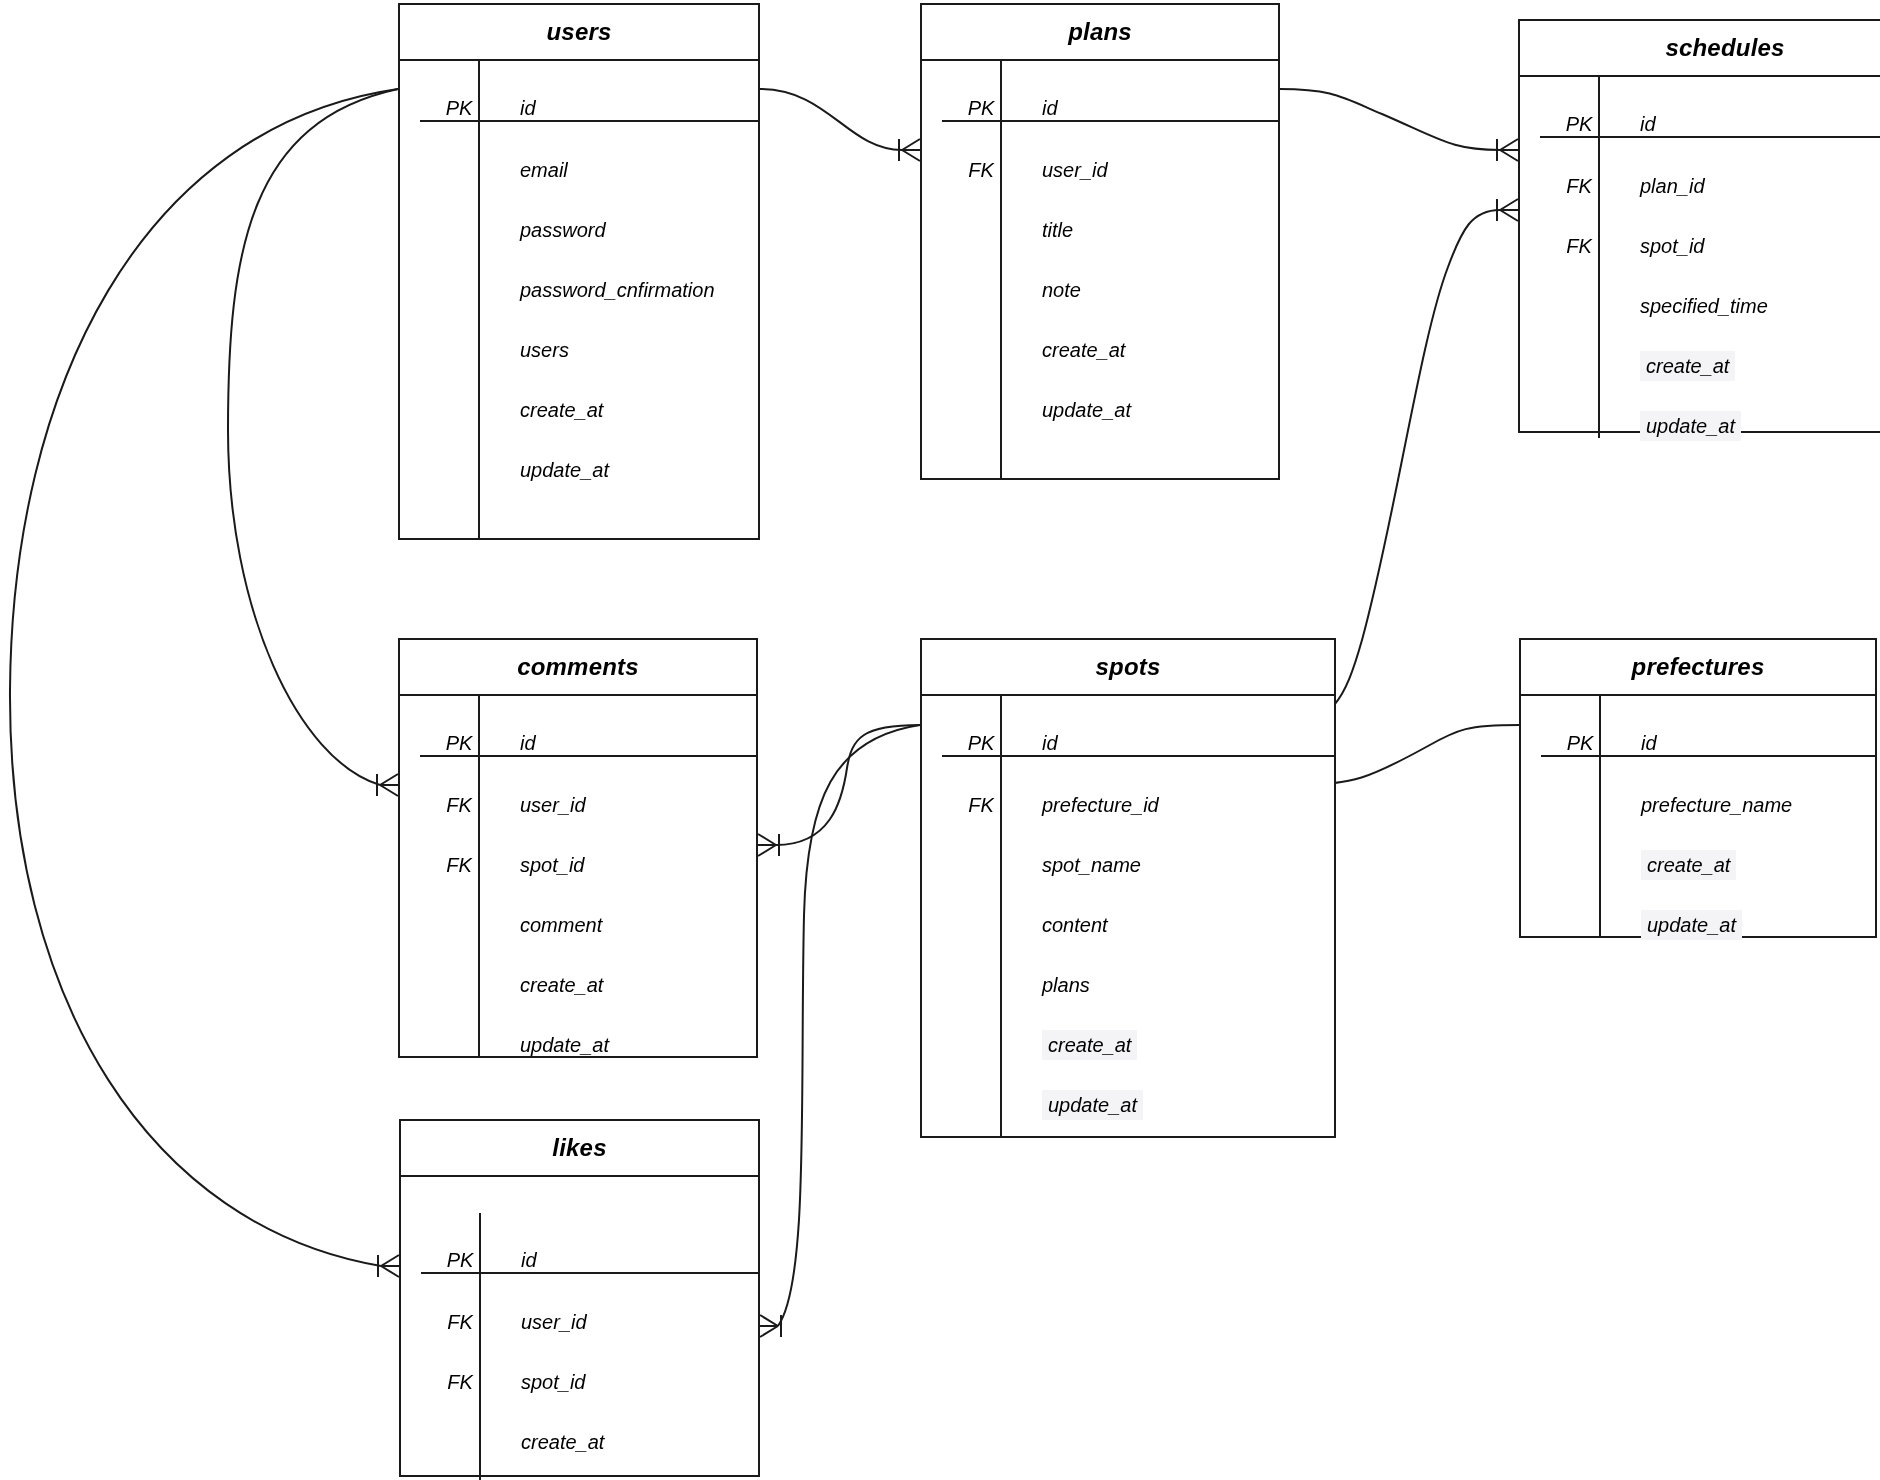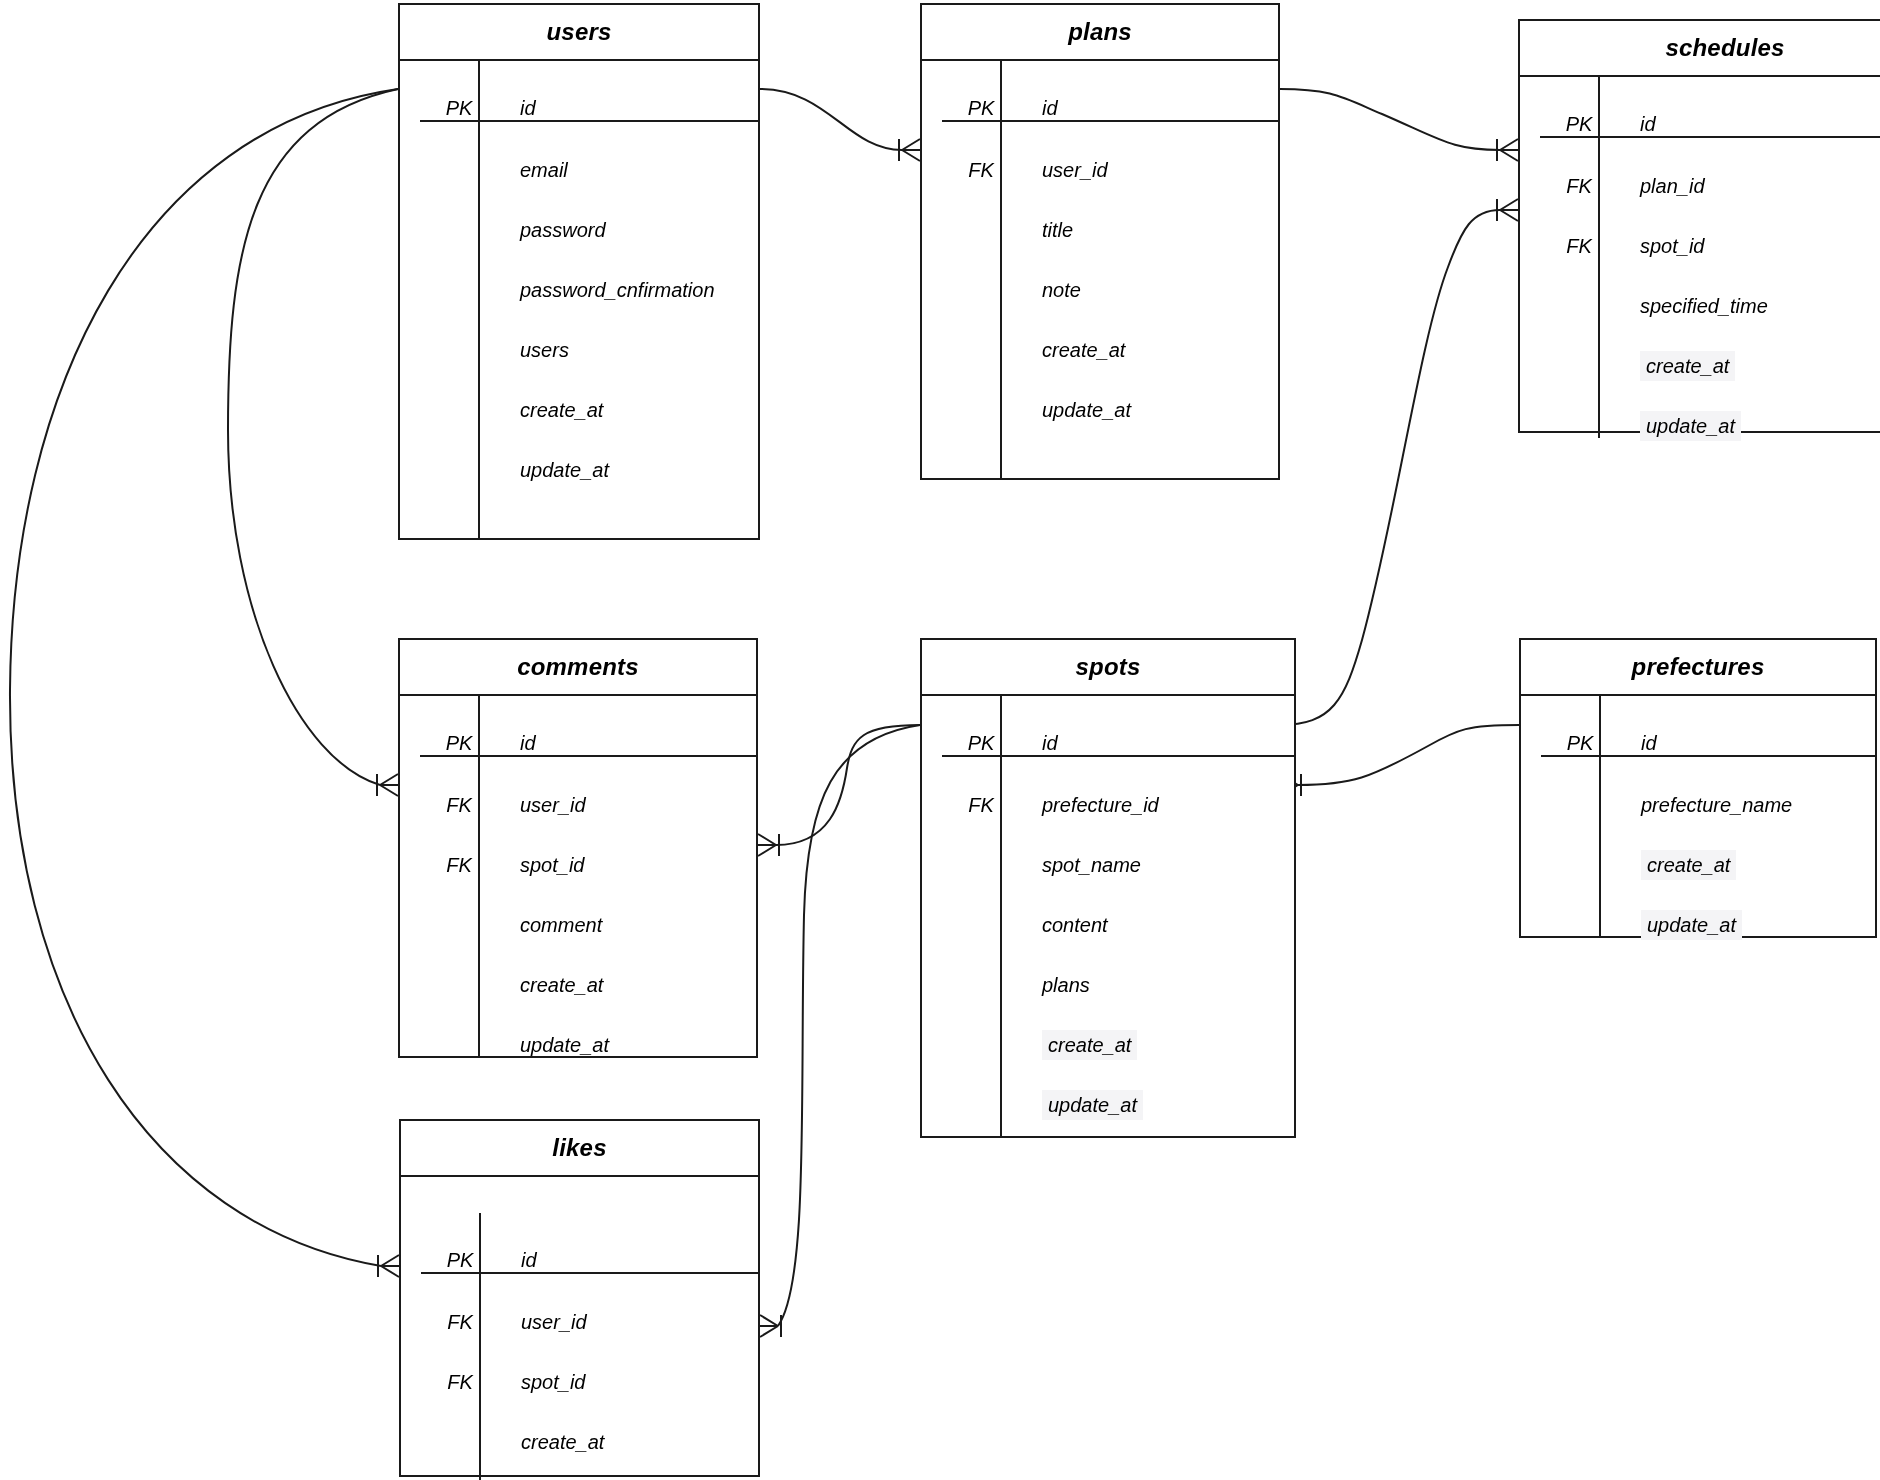--- a/index.html
+++ b/index.html
@@ -235,21 +235,21 @@
         <div class="row">
           <span class="key"></span>
           <span class="field">create_at</span>
         </div>
         <div class="row">
           <span class="key"></span>
           <span class="field">update_at</span>
         </div>
       </div>
     </div>
-    <div class="tbl" style="left: 920px; top: 638px; width: 376px; height: 500px;">
+    <div class="tbl" style="left: 920px; top: 638px; width: 416px; height: 500px;">
       <div class="tbl-title">spots</div>
       <div class="tbl-body">
         <div class="keycol-divider"></div>
         <div class="row first">
           <span class="key">PK</span>
           <span class="field">id</span>
         </div>
         <div class="row">
           <span class="key">FK</span>
           <span class="field">prefecture_id</span>

